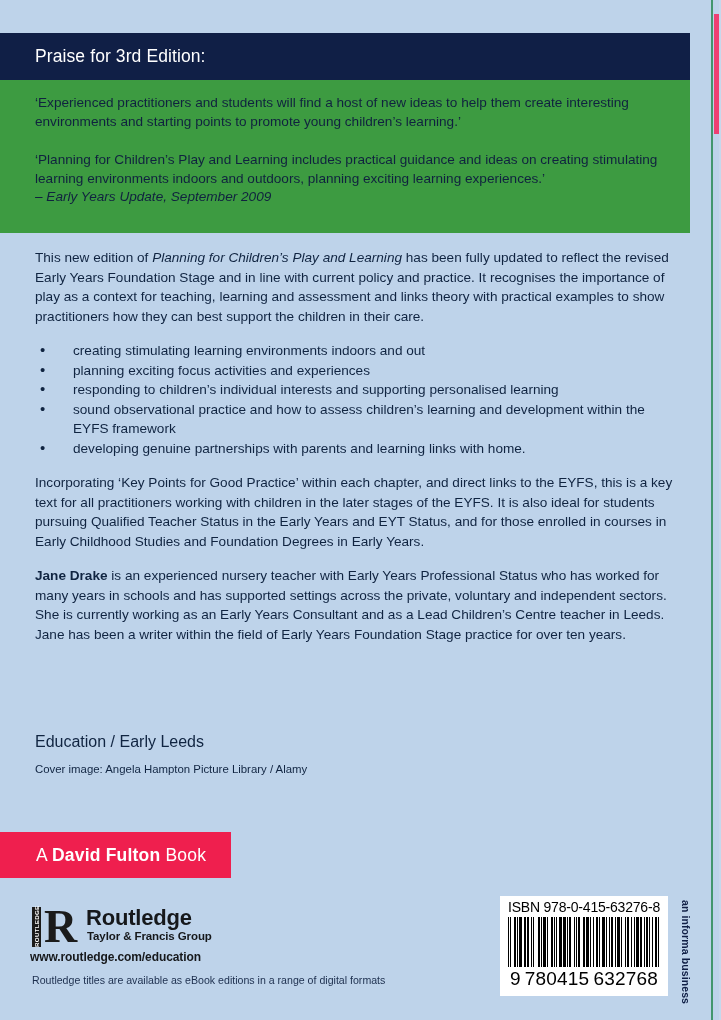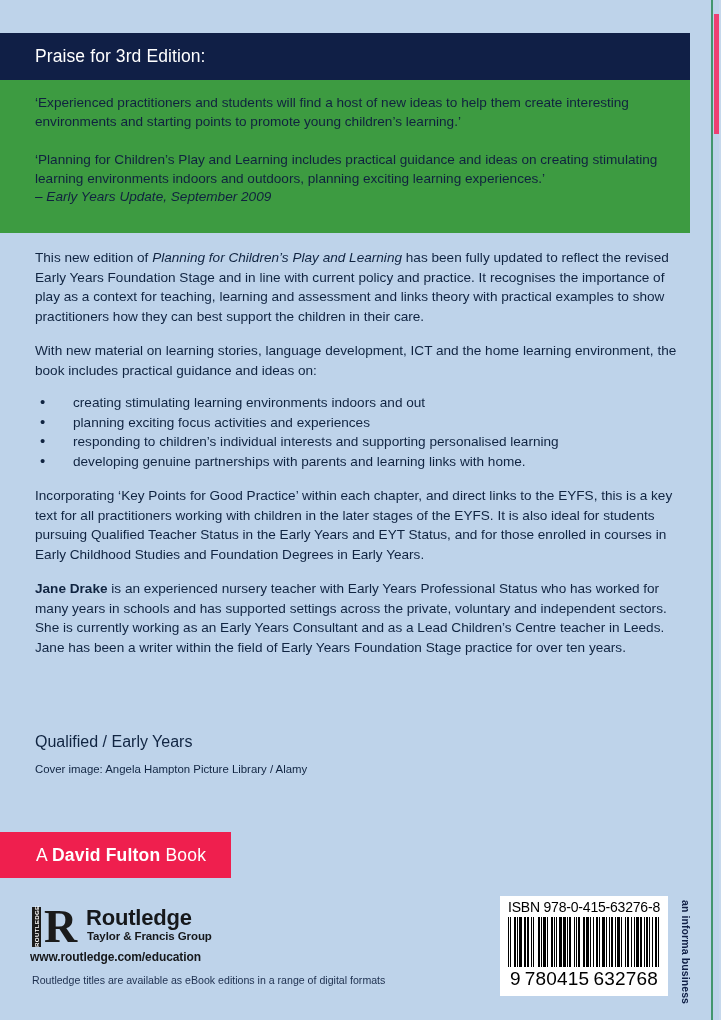--- a/index.html
+++ b/index.html
@@ -289,35 +289,35 @@
     </p>
     <p class="quote second">
       <span class="bk">‘Planning for Children’s Play and Learning</span><span> includes practical guidance and ideas on creating stimulating learning environments indoors and outdoors, planning exciting learning experiences.’</span>
       <span class="src">– Early Years Update, September 2009</span>
     </p>
   </div>
 
   <div class="body-copy">
     <p><span>This new edition of </span><em>Planning for Children’s Play and Learning</em><span> has been fully updated to reflect the revised Early Years Foundation Stage and in line with current policy and practice. It recognises the importance of play as a context for teaching, learning and assessment and links theory with practical examples to show practitioners how they can best support the children in their care.</span></p>
 
-    <p class="tight">With new material on learning stories, language development, ICT and the home learning environment, the book includes practical guidance and ideas on:</p>
 
     <ul class="bullets">
       <li>creating stimulating learning environments indoors and out</li>
       <li>planning exciting focus activities and experiences</li>
       <li>responding to children’s individual interests and supporting personalised learning</li>
+      <li>sound observational practice and how to assess children’s learning and development within the EYFS framework</li>
       <li>developing genuine partnerships with parents and learning links with home.</li>
     </ul>
 
     <p>Incorporating ‘Key Points for Good Practice’ within each chapter, and direct links to the EYFS, this is a key text for all practitioners working with children in the later stages of the EYFS. It is also ideal for students pursuing Qualified Teacher Status in the Early Years and EYT Status, and for those enrolled in courses in Early Childhood Studies and Foundation Degrees in Early Years.</p>
 
     <p><strong>Jane Drake</strong><span> is an experienced nursery teacher with Early Years Professional Status who has worked for many years in schools and has supported settings across the private, voluntary and independent sectors. She is currently working as an Early Years Consultant and as a Lead Children’s Centre teacher in Leeds. Jane has been a writer within the field of Early Years Foundation Stage practice for over ten years.</span></p>
   </div>
 
-  <div class="subject">Qualified / Early Years</div>
+  <div class="subject">Education / Early Leeds</div>
   <div class="credit">Cover image: Angela Hampton Picture Library / Alamy</div>
 
   <div class="fulton">
     <div class="label"><span class="light">A </span><b>David Fulton</b><span class="light"> Book</span></div>
   </div>
 
   <div class="routledge">
     <div class="rl-mark">
       <div class="rl-vert">ROUTLEDGE</div>
       <div class="rl-r">R</div>

